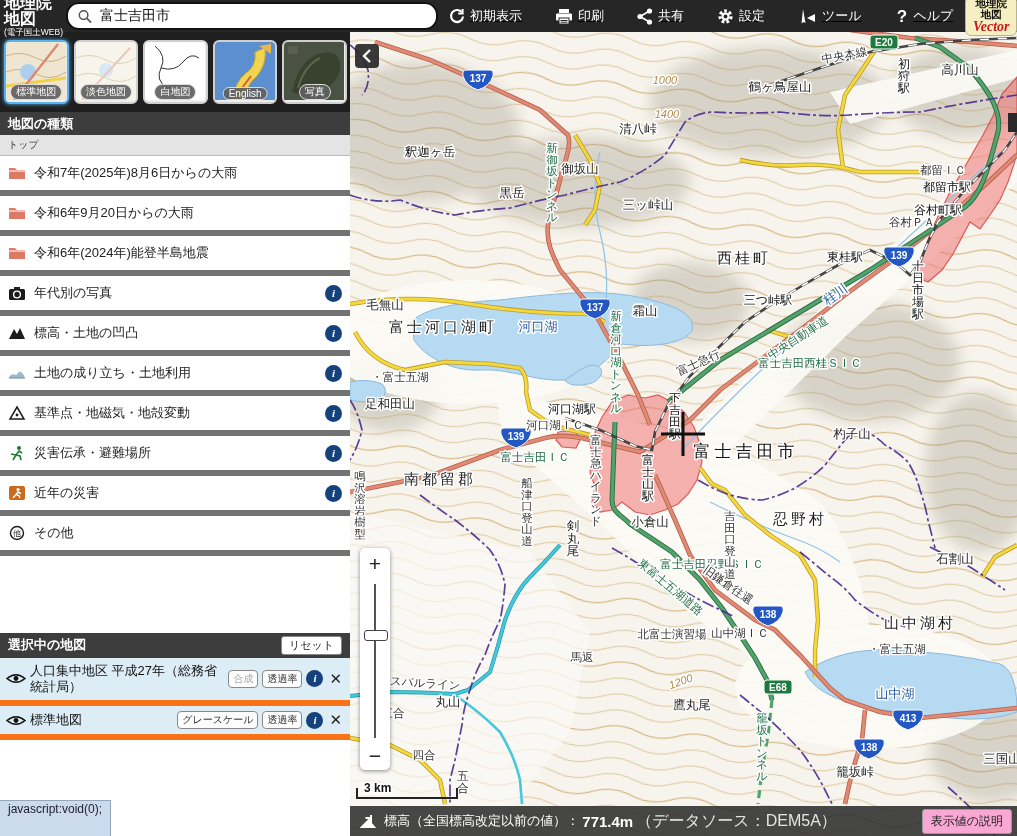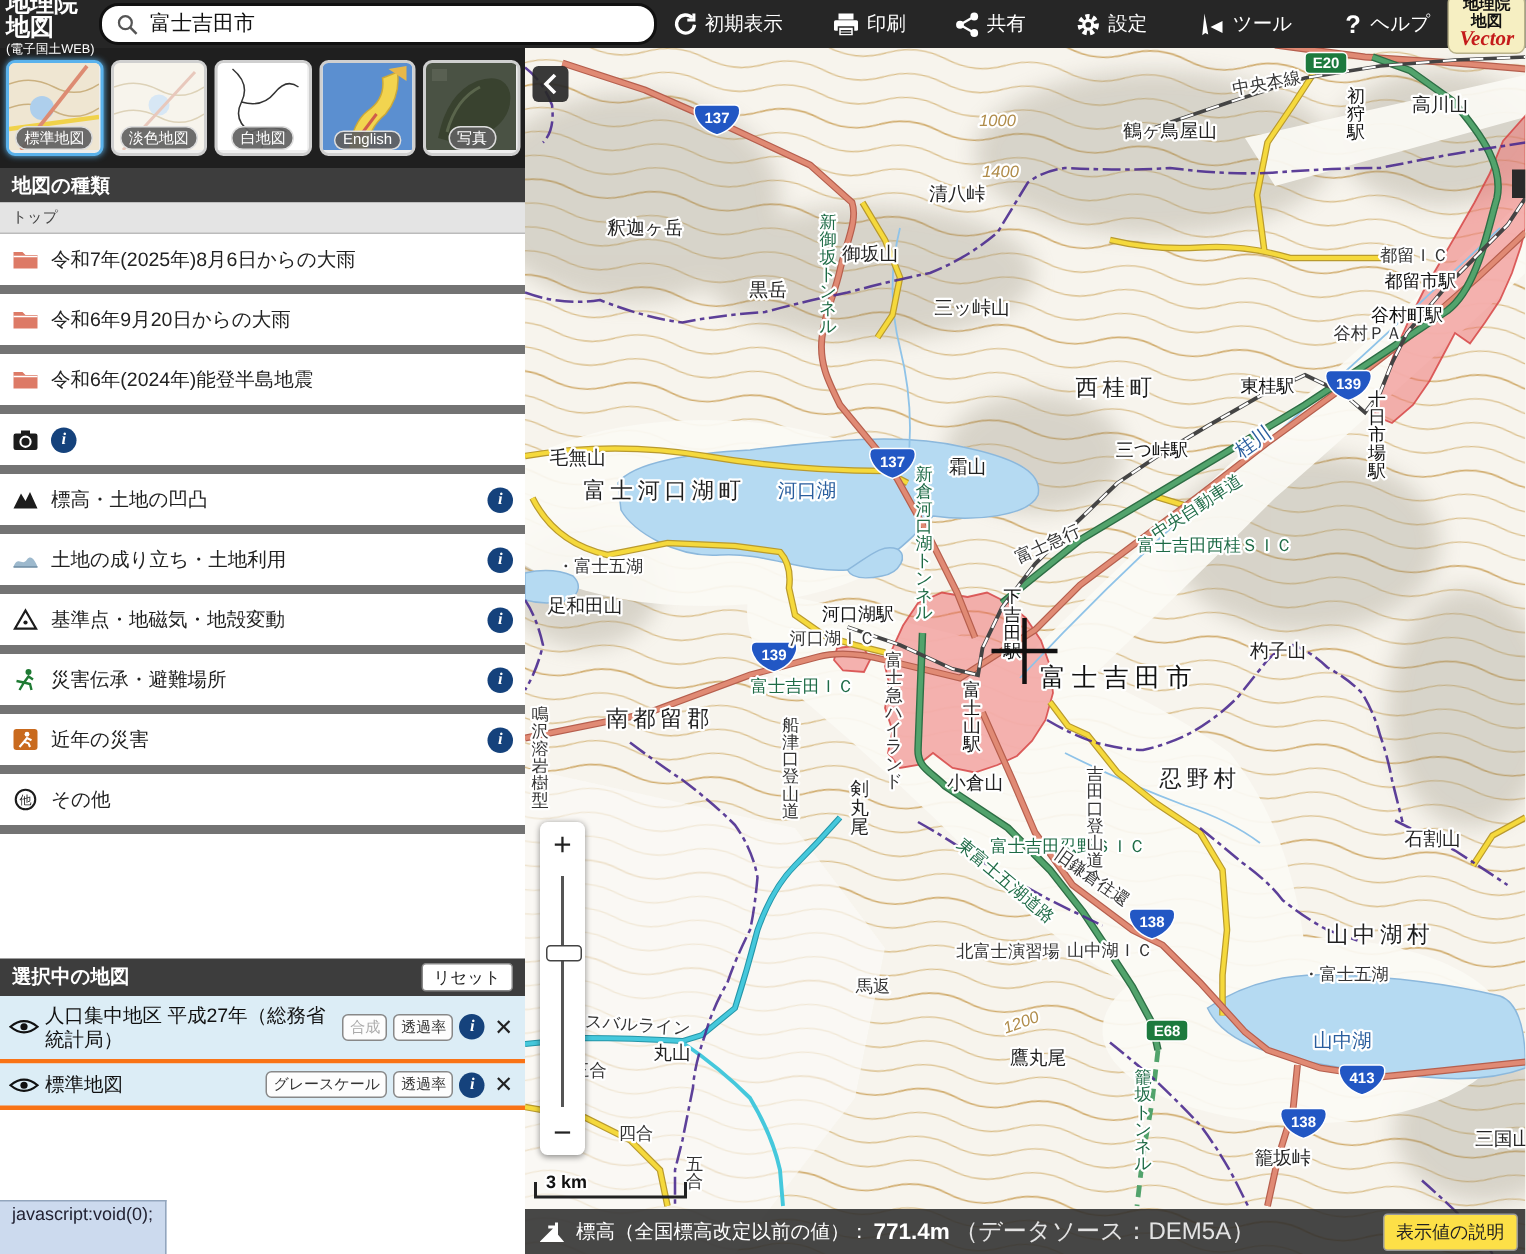--- a/index.html
+++ b/index.html
@@ -8,21 +8,21 @@
   
   #header{position:absolute;left:0;top:0;width:1017px;height:32px;background:#262626;
           display:flex;align-items:center;z-index:50;}
   #logo{width:84px;padding-left:4px;color:#fff;line-height:1;}
   #logo .t1{font-size:16px;font-weight:bold;letter-spacing:0px;}
   #logo .t2{font-size:8.5px;margin-top:1px;}
   #searchbox{display:flex;align-items:center;background:#fff;border-radius:13px;height:24px;
              width:486px;margin-left:2px;padding:0 10px;border:2px solid #111;}
   #searchbox input{border:none;outline:none;font-size:14px;width:100%;margin-left:6px;
                    font-family:inherit;color:#111;background:transparent;}
-  .hbtns{display:flex;align-items:flex-end;margin-left:10px;gap:33px;}
+  .hbtns{display:flex;align-items:flex-end;margin-left:10px;gap:33px;text-decoration:underline;}
   .hbtn{display:flex;align-items:center;gap:5px;color:#fff;font-size:13px;cursor:pointer;white-space:nowrap;}
   .hbtn svg{display:block;}
   #vbadge{margin-left:12px;background:#f6efc2;border:1px solid #b9b28a;border-radius:6px;
           padding:1px 6px;text-align:center;line-height:1.05;cursor:pointer;}
   #vbadge .b1{font-size:10.5px;font-weight:bold;color:#111;}
   #vbadge .b2{font-size:14px;font-weight:bold;font-style:italic;color:#c41a1a;
               font-family:"Liberation Serif","DejaVu Serif",serif;}
   
   #panel{position:absolute;left:0;top:32px;width:350px;height:804px;background:#fff;
          z-index:40;display:flex;flex-direction:column;}
@@ -41,21 +41,21 @@
                padding:0 8px;font-size:13px;color:#222;cursor:pointer;}
   #kindlist .ic{width:18px;height:16px;margin-right:8px;flex:0 0 18px;}
   #kindlist .lbl{flex:1;}
   .infoc{width:17px;height:17px;border-radius:50%;background:#15427c;color:#fff;text-align:center;
          font-size:11px;line-height:17px;font-weight:bold;font-style:italic;
          font-family:"Liberation Serif","DejaVu Serif",serif;cursor:pointer;}
   #selhdr{background:#3d3d3d;color:#fff;font-size:13px;font-weight:bold;padding:3px 8px;
           display:flex;align-items:center;margin-top:auto;}
   #resetbtn{margin-left:auto;background:#fff;color:#222;font-size:11px;font-weight:normal;
             border:1px solid #888;border-radius:3px;padding:1px 7px;cursor:pointer;}
-  .layerrow{background:#dcedf6;border-bottom:3px solid #f97316;display:flex;align-items:center;
+  .layerrow{background:#dcedf6;border-bottom:6px solid #f97316;display:flex;align-items:center;
             padding:5px 6px;gap:4px;}
   .layerrow .name{font-size:13px;color:#111;flex:1;line-height:1.25;}
   .chip{background:#fdfdfd;border:1px solid #888;border-radius:4px;font-size:10px;color:#333;
         padding:1px 4px;white-space:nowrap;cursor:pointer;}
   .chip.dis{color:#aaa;}
   .xbtn{font-size:15px;font-weight:bold;color:#222;cursor:pointer;padding:0 2px;}
   #panel-filler{background:#fff;height:96px;}
   #jsstatus{position:absolute;left:0;bottom:0;background:#ccdaee;border:1px solid #93a6bd;
             border-left:none;border-bottom:none;font-size:12px;color:#223;padding:1px 8px 20px 8px;z-index:60;}
   
@@ -70,21 +70,21 @@
   #zplus{top:5px;} #zminus{bottom:4px;}
   #ztrack{position:absolute;left:14px;top:36px;width:2px;height:154px;background:#555;}
   #zhandle{position:absolute;left:4px;top:82px;width:22px;height:9px;background:#fff;border:1.5px solid #444;
            border-radius:3px;cursor:grab;}
   #statusbar{position:absolute;left:0;bottom:0;width:667px;height:30px;background:rgba(45,45,45,.88);
              display:flex;align-items:center;color:#fff;z-index:35;}
   #statusbar .arrow{margin:0 8px 0 10px;}
   #statusbar .slabel{font-size:13px;}
   #statusbar .sval{font-size:15px;font-weight:bold;margin:0 3px;}
   #statusbar .ssrc{font-size:16px;color:#e3e3e3;}
-  #legendbtn{margin-left:auto;margin-right:5px;background:#fde047;color:#222;font-size:12px;
+  #legendbtn{margin-left:auto;margin-right:5px;background:#f9a8d4;color:#222;font-size:12px;
              border:1px solid #999;border-radius:3px;padding:3px 8px;cursor:pointer;white-space:nowrap;}
   
   #mapsvg text{paint-order:stroke;stroke:#fff;stroke-width:3px;stroke-linejoin:round;
                font-family:"Liberation Sans","DejaVu Sans",sans-serif;}
   .lb-city{font-size:15px;letter-spacing:3px;fill:#1f1f1f;}
   .lb-cityL{font-size:17px;letter-spacing:4px;fill:#111;}
   .lb-mtn{font-size:12.5px;fill:#222;}
   .lb-sta{font-size:12px;fill:#111;}
   .lb-wtr{font-size:13px;fill:#2a5e9e;}
   .lb-grn{font-size:11.5px;fill:#1e6b46;}
@@ -238,20 +238,21 @@
           <path d="M1 6 h16" stroke="#fff" stroke-width="1"></path>
         </svg>
       <span class="lbl">令和6年(2024年)能登半島地震</span>
     </li>
     <li>
       <svg class="ic" viewBox="0 0 18 16">
           <rect x="1" y="4" width="16" height="11" rx="1.5" fill="#1c1c1c"></rect>
           <rect x="6" y="2" width="6" height="3" fill="#1c1c1c"></rect>
           <circle cx="9" cy="9.5" r="3.4" fill="none" stroke="#fff" stroke-width="1.4"></circle>
         </svg>
+      <span class="lbl">年代別の写真</span>
       <span class="infoc">i</span>
     </li>
     <li>
       <svg class="ic" viewBox="0 0 18 16">
           <path d="M1 14 L6 4 L9 9 L12 3 L17 14 Z" fill="#1c1c1c"></path>
         </svg>
       <span class="lbl">標高・土地の凹凸</span>
       <span class="infoc">i</span>
     </li>
     <li>

